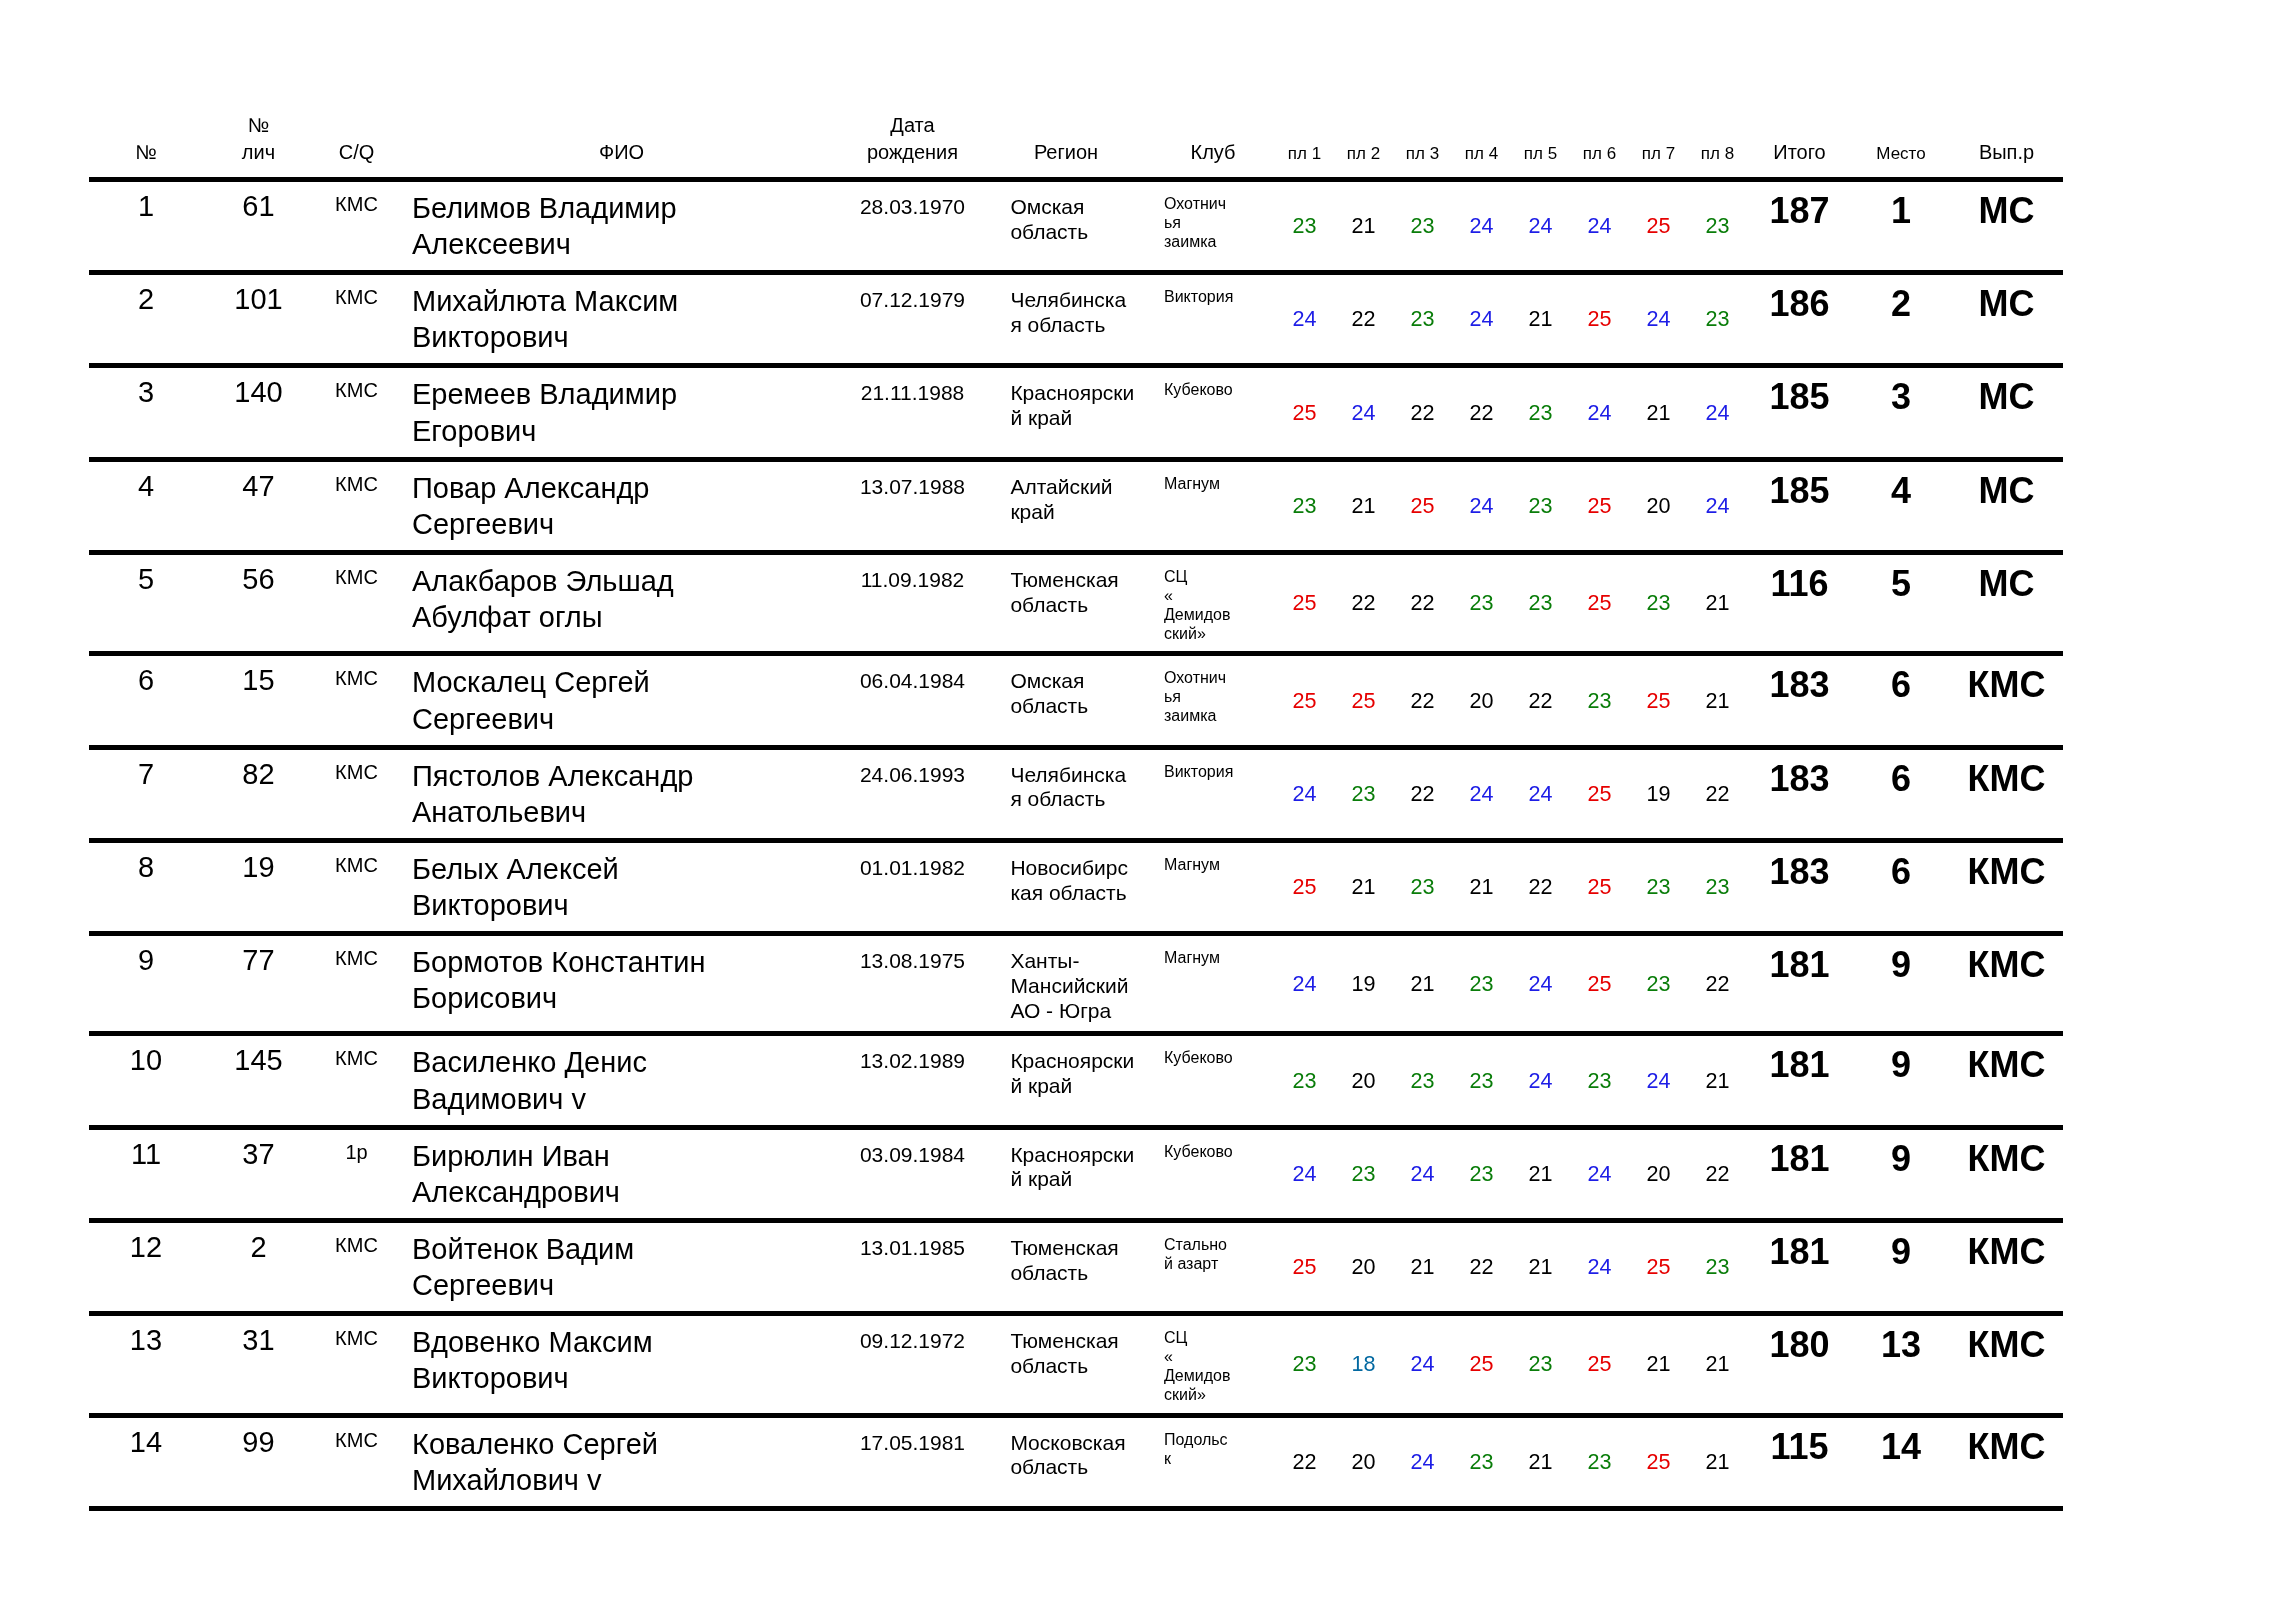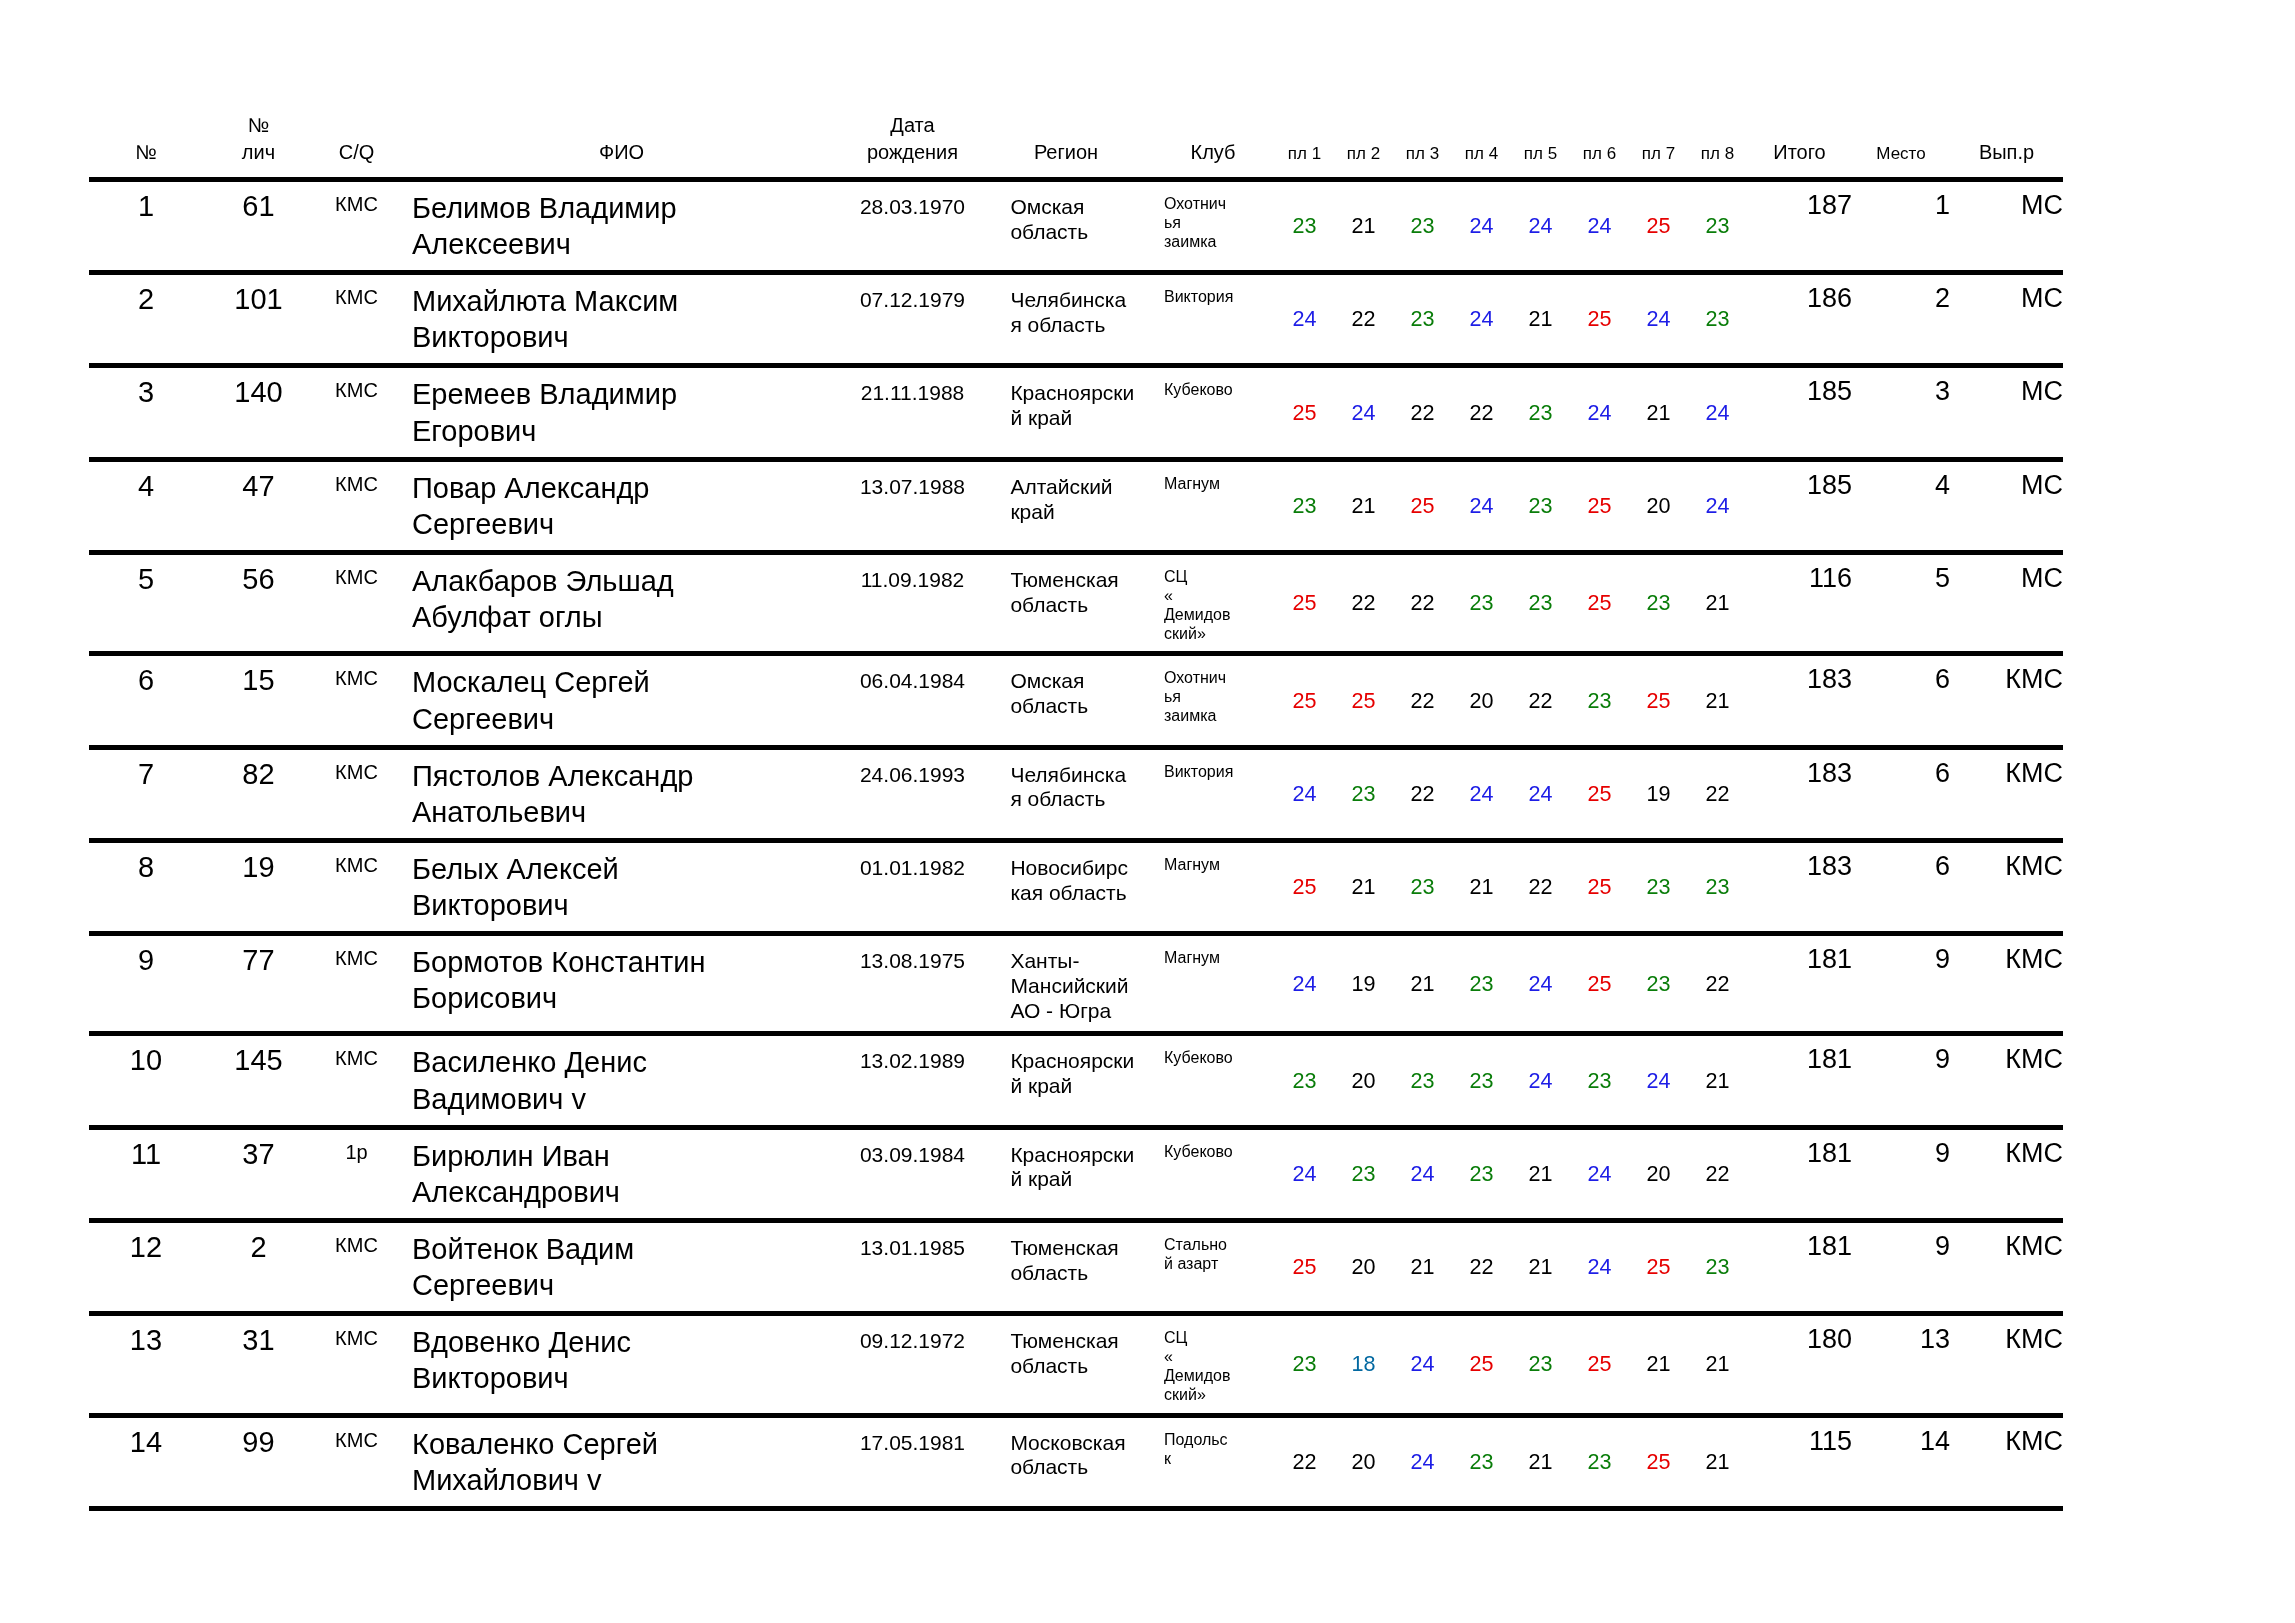--- a/index.html
+++ b/index.html
@@ -98,22 +98,23 @@
     padding-right: 6.5px;
     padding-top: 13px;
     white-space: pre-line;
   }
   td.c-score {
     font-size: 21.6px;
     text-align: center;
     vertical-align: middle;
   }
   td.c-total, td.c-place, td.c-rank {
-    font-size: 27px;
-    text-align: right;
+    font-size: 36px;
+    text-align: center;
+    font-weight: bold;
   }
 </style>
 </head>
 <body>
 
 <div class="content">
 
   <table class="results">
     <colgroup>
       <col class="w-no">
@@ -418,21 +419,21 @@
           <td class="c-score" style="color: rgb(230, 0, 0);">25</td>
           <td class="c-score" style="color: rgb(10, 125, 10);">23</td>
           <td class="c-total">181</td>
           <td class="c-place">9</td>
           <td class="c-rank">КМС</td>
         </tr>
         <tr>
           <td class="c-no">13</td>
           <td class="c-bib">31</td>
           <td class="c-cq">КМС</td>
-          <td class="c-name">Вдовенко Денис Викторович</td>
+          <td class="c-name">Вдовенко Максим Викторович</td>
           <td class="c-dob">09.12.1972</td>
           <td class="c-region">Тюменская
 область</td>
           <td class="c-club">СЦ
 «
 Демидов
 ский»</td>
           <td class="c-score" style="color: rgb(10, 125, 10);">23</td>
           <td class="c-score" style="color: #0369a1;">18</td>
           <td class="c-score" style="color: rgb(30, 30, 230);">24</td>

